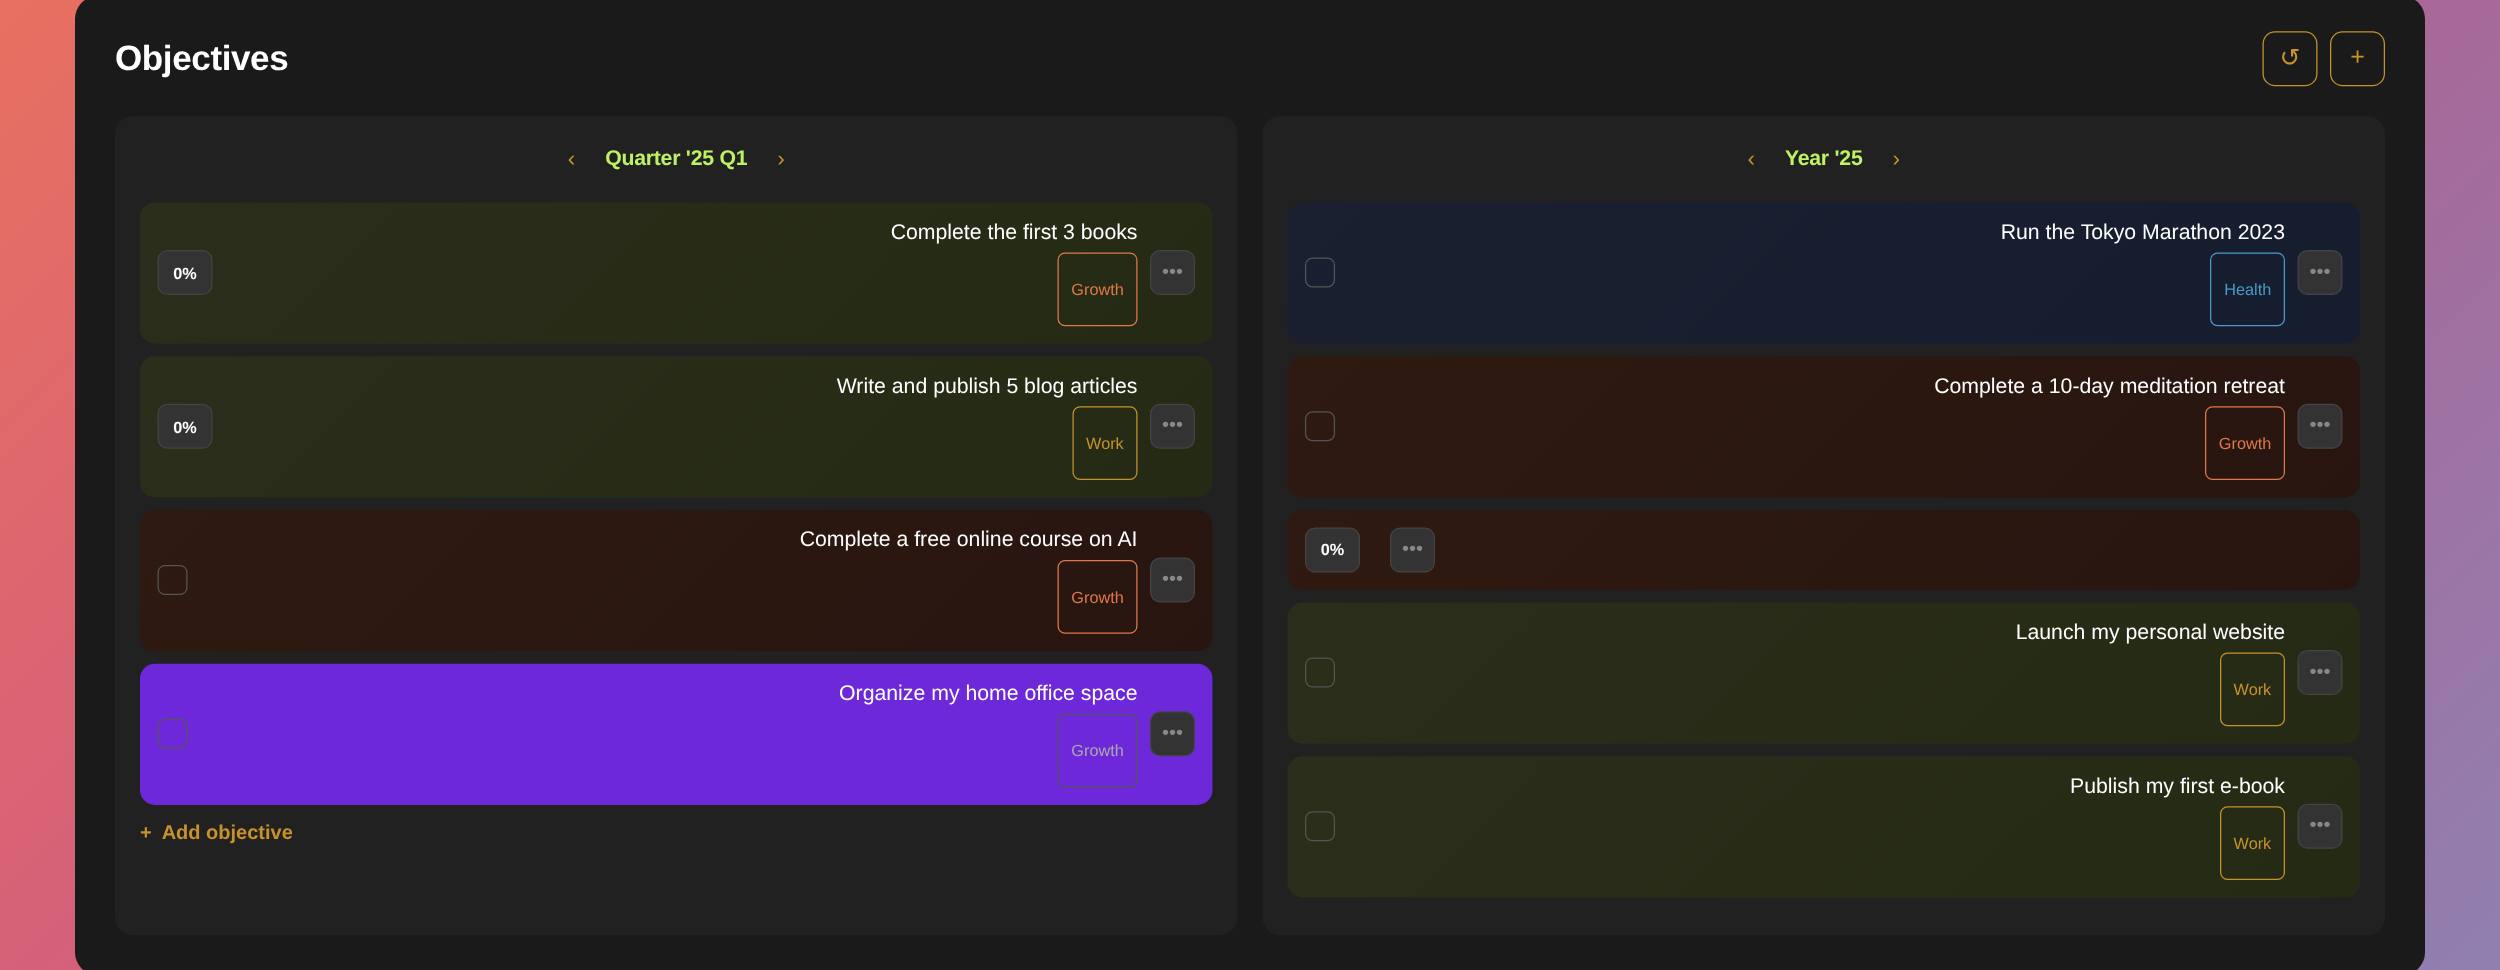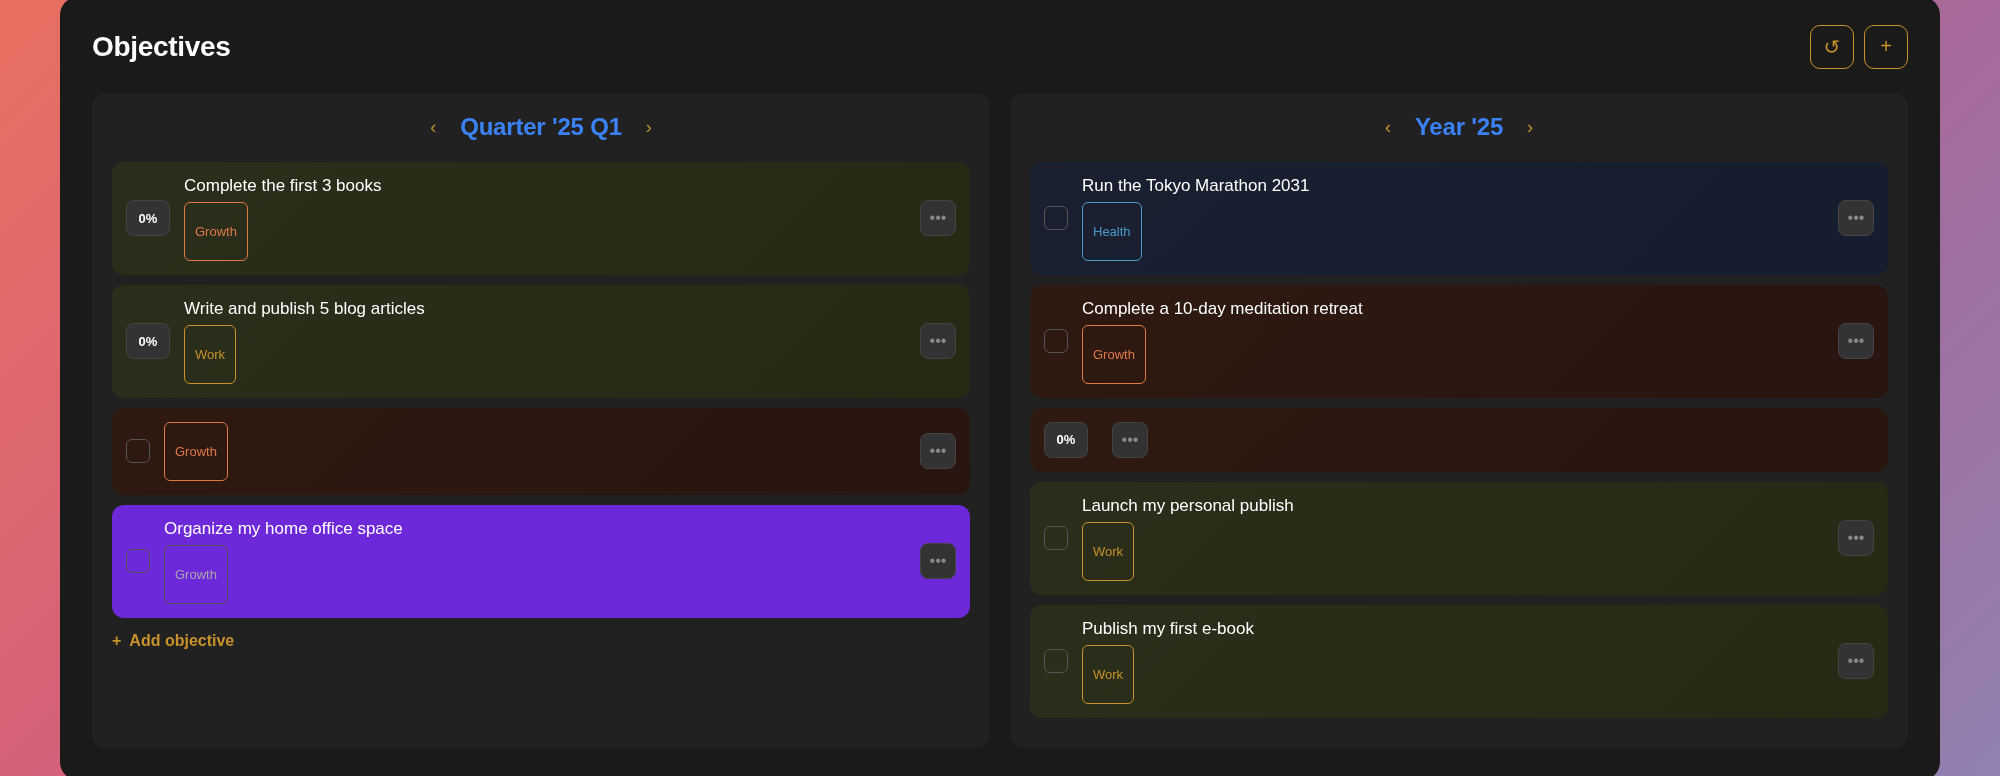--- a/index.html
+++ b/index.html
@@ -70,22 +70,22 @@
 
     .column-header {
       display: flex;
       align-items: center;
       justify-content: center;
       gap: 16px;
       margin-bottom: 20px;
     }
 
     .column-title {
-      color: #3b82f6;
-      font-size: 24px;
+      color: #bef264;
+      font-size: 17px;
       font-weight: 700;
       letter-spacing: -0.2px;
     }
 
     .nav-arrow {
       color: #c8922a;
       font-size: 18px;
       cursor: pointer;
       background: none;
       border: none;
@@ -135,20 +135,21 @@
       height: 24px;
       border-radius: 6px;
       border: 1.5px solid #555555;
       background: transparent;
       margin-right: 14px;
       flex-shrink: 0;
     }
 
     .objective-content {
       flex: 1;
+      text-align: right;
     }
 
     .objective-title {
       color: #ffffff;
       font-size: 17px;
       font-weight: 500;
       margin-bottom: 6px;
     }
 
     .tag {
@@ -254,20 +255,21 @@
         <div class="objective-content">
           <div class="objective-title">Write and publish 5 blog articles</div>
           <span class="tag tag-work">Work</span>
         </div>
         <button class="more-btn">•••</button>
       </div>
 
       <div class="objective-item highlighted-brown">
         <div class="checkbox"></div>
         <div class="objective-content">
+          <div class="objective-title">Complete a free online course on AI</div>
           <span class="tag tag-growth">Growth</span>
         </div>
         <button class="more-btn">•••</button>
       </div>
 
       <div class="objective-item">
         <div class="checkbox"></div>
         <div class="objective-content">
           <div class="objective-title">Organize my home office space</div>
           <span class="tag tag-other">Growth</span>
@@ -284,21 +286,21 @@
     <div class="column">
       <div class="column-header">
         <button class="nav-arrow">‹</button>
         <span class="column-title">Year '25</span>
         <button class="nav-arrow">›</button>
       </div>
 
       <div class="objective-item highlighted-blue">
         <div class="checkbox"></div>
         <div class="objective-content">
-          <div class="objective-title">Run the Tokyo Marathon 2031</div>
+          <div class="objective-title">Run the Tokyo Marathon 2023</div>
           <span class="tag tag-health">Health</span>
         </div>
         <button class="more-btn">•••</button>
       </div>
 
       <div class="objective-item highlighted-brown">
         <div class="checkbox"></div>
         <div class="objective-content">
           <div class="objective-title">Complete a 10-day meditation retreat</div>
           <span class="tag tag-growth">Growth</span>
@@ -307,21 +309,21 @@
       </div>
 
       <div class="objective-item highlighted-brown">
         <div class="progress-badge">0%</div>
         <button class="more-btn">•••</button>
       </div>
 
       <div class="objective-item highlighted-green">
         <div class="checkbox"></div>
         <div class="objective-content">
-          <div class="objective-title">Launch my personal publish</div>
+          <div class="objective-title">Launch my personal website</div>
           <span class="tag tag-work">Work</span>
         </div>
         <button class="more-btn">•••</button>
       </div>
 
       <div class="objective-item highlighted-green">
         <div class="checkbox"></div>
         <div class="objective-content">
           <div class="objective-title">Publish my first e-book</div>
           <span class="tag tag-work">Work</span>

